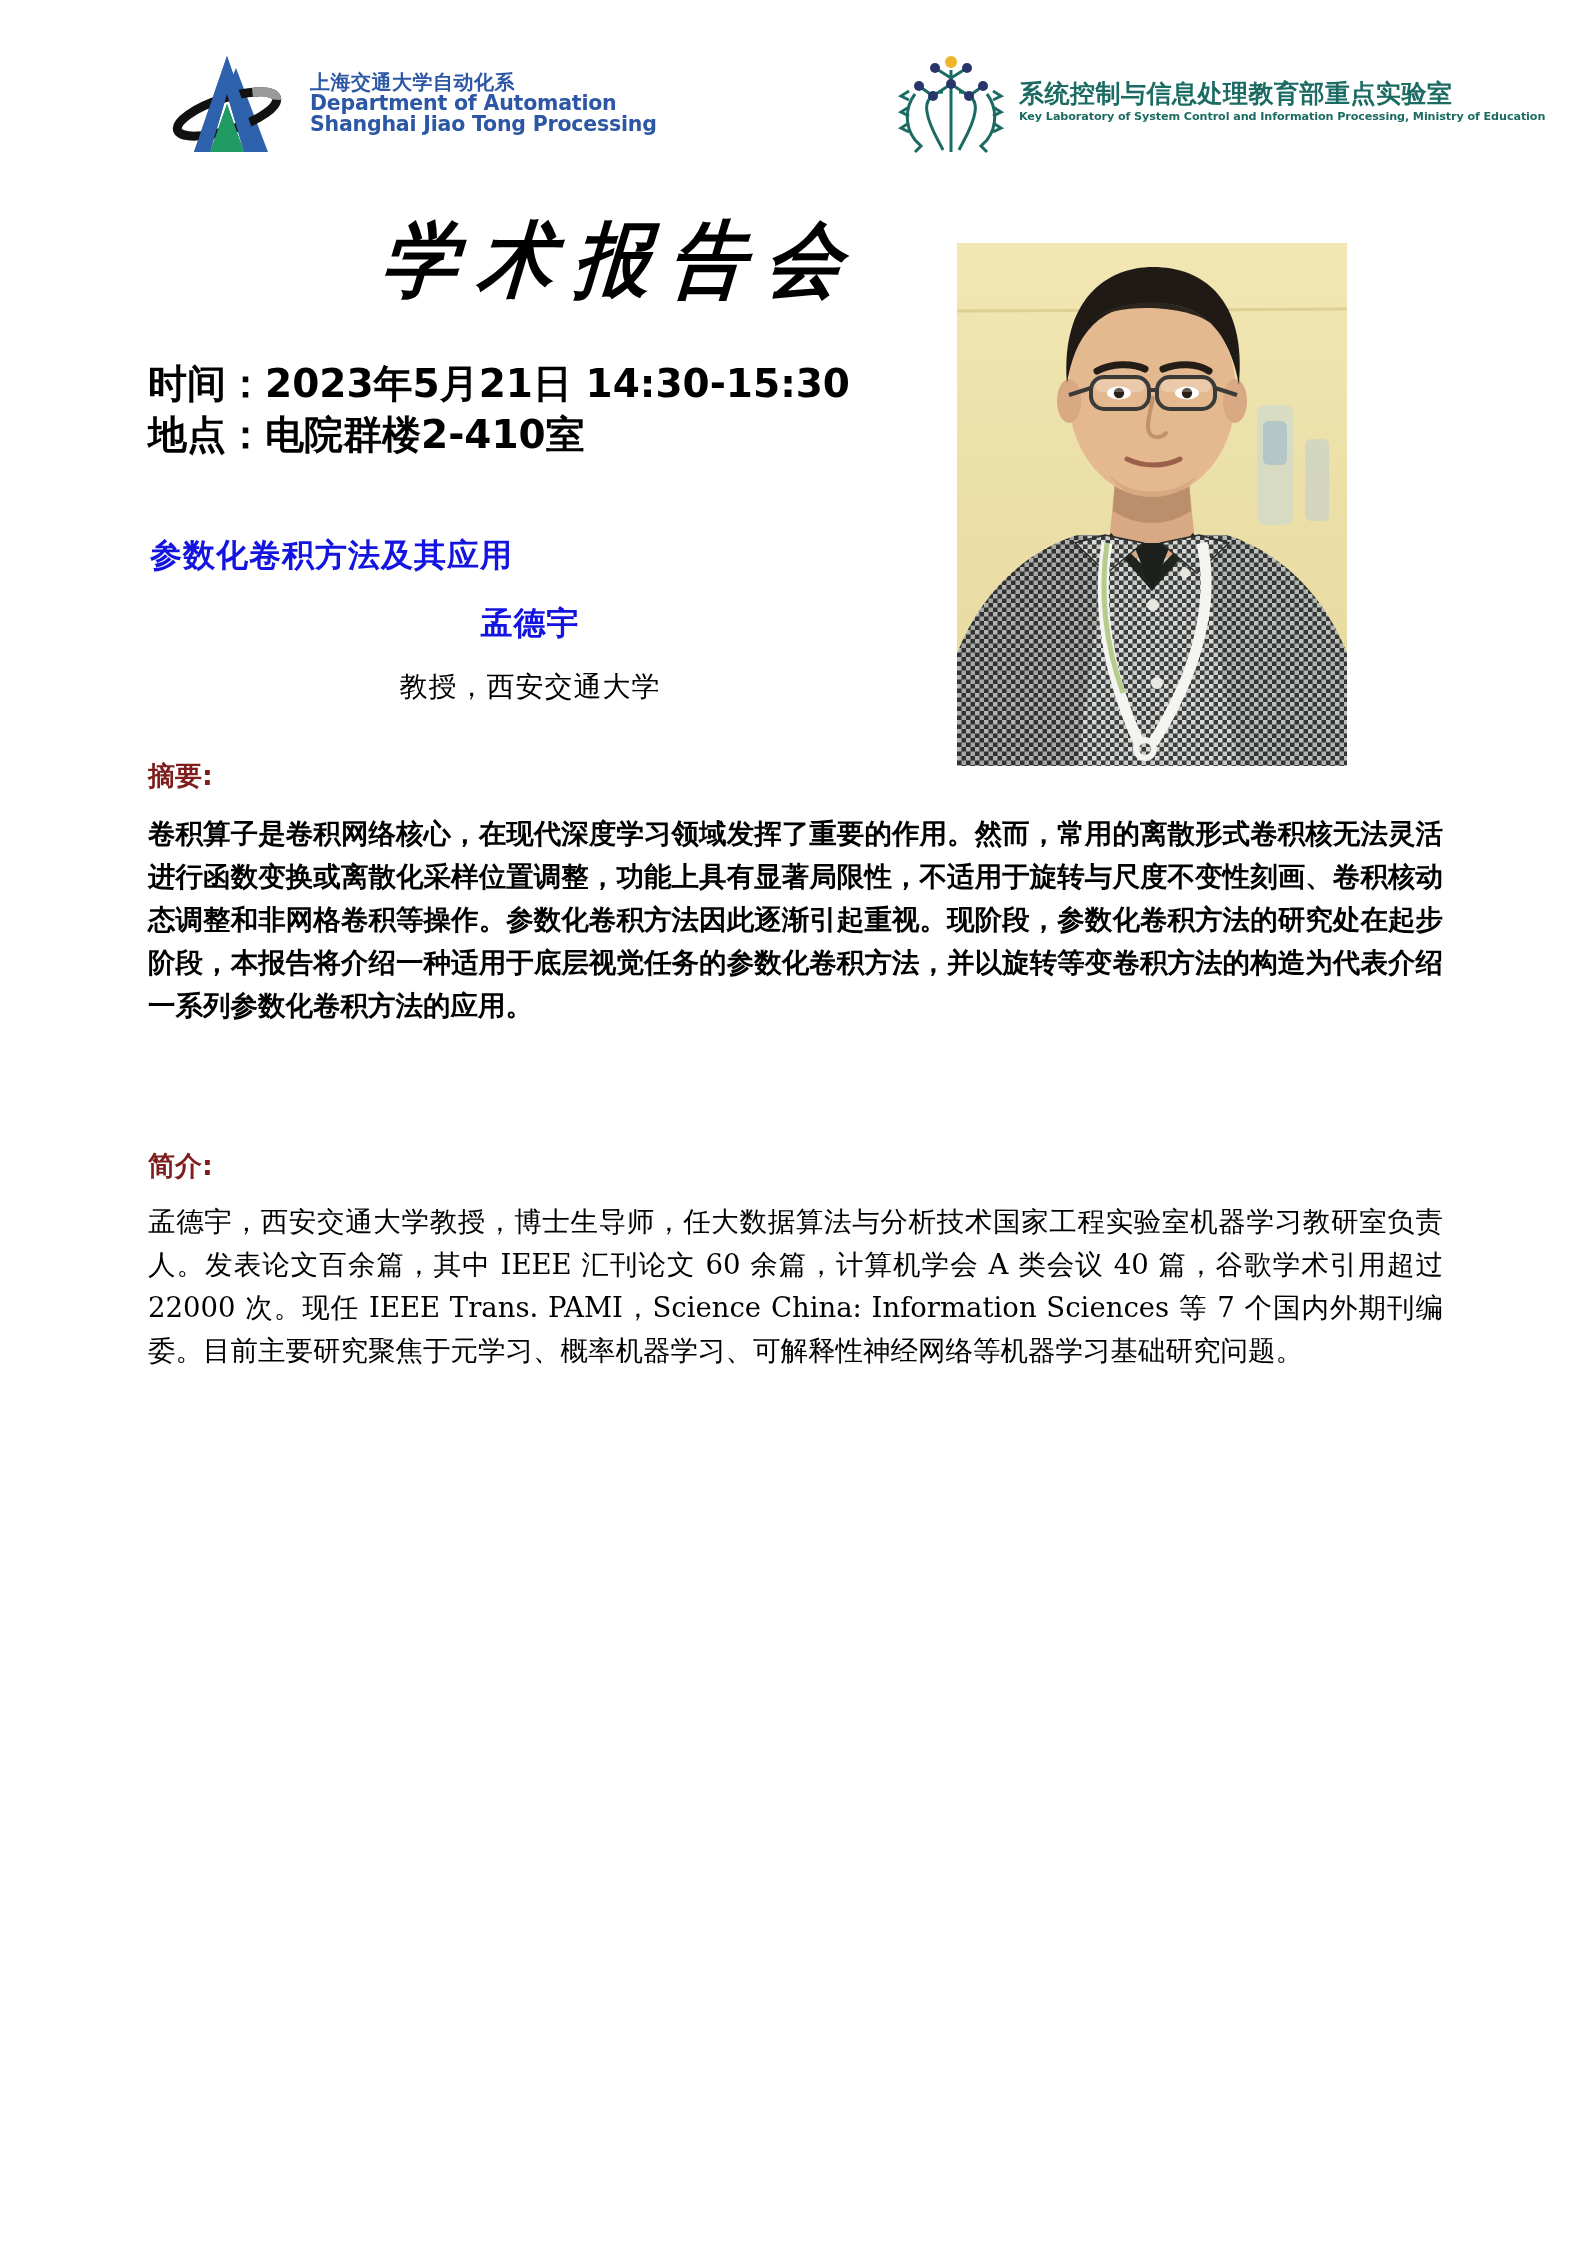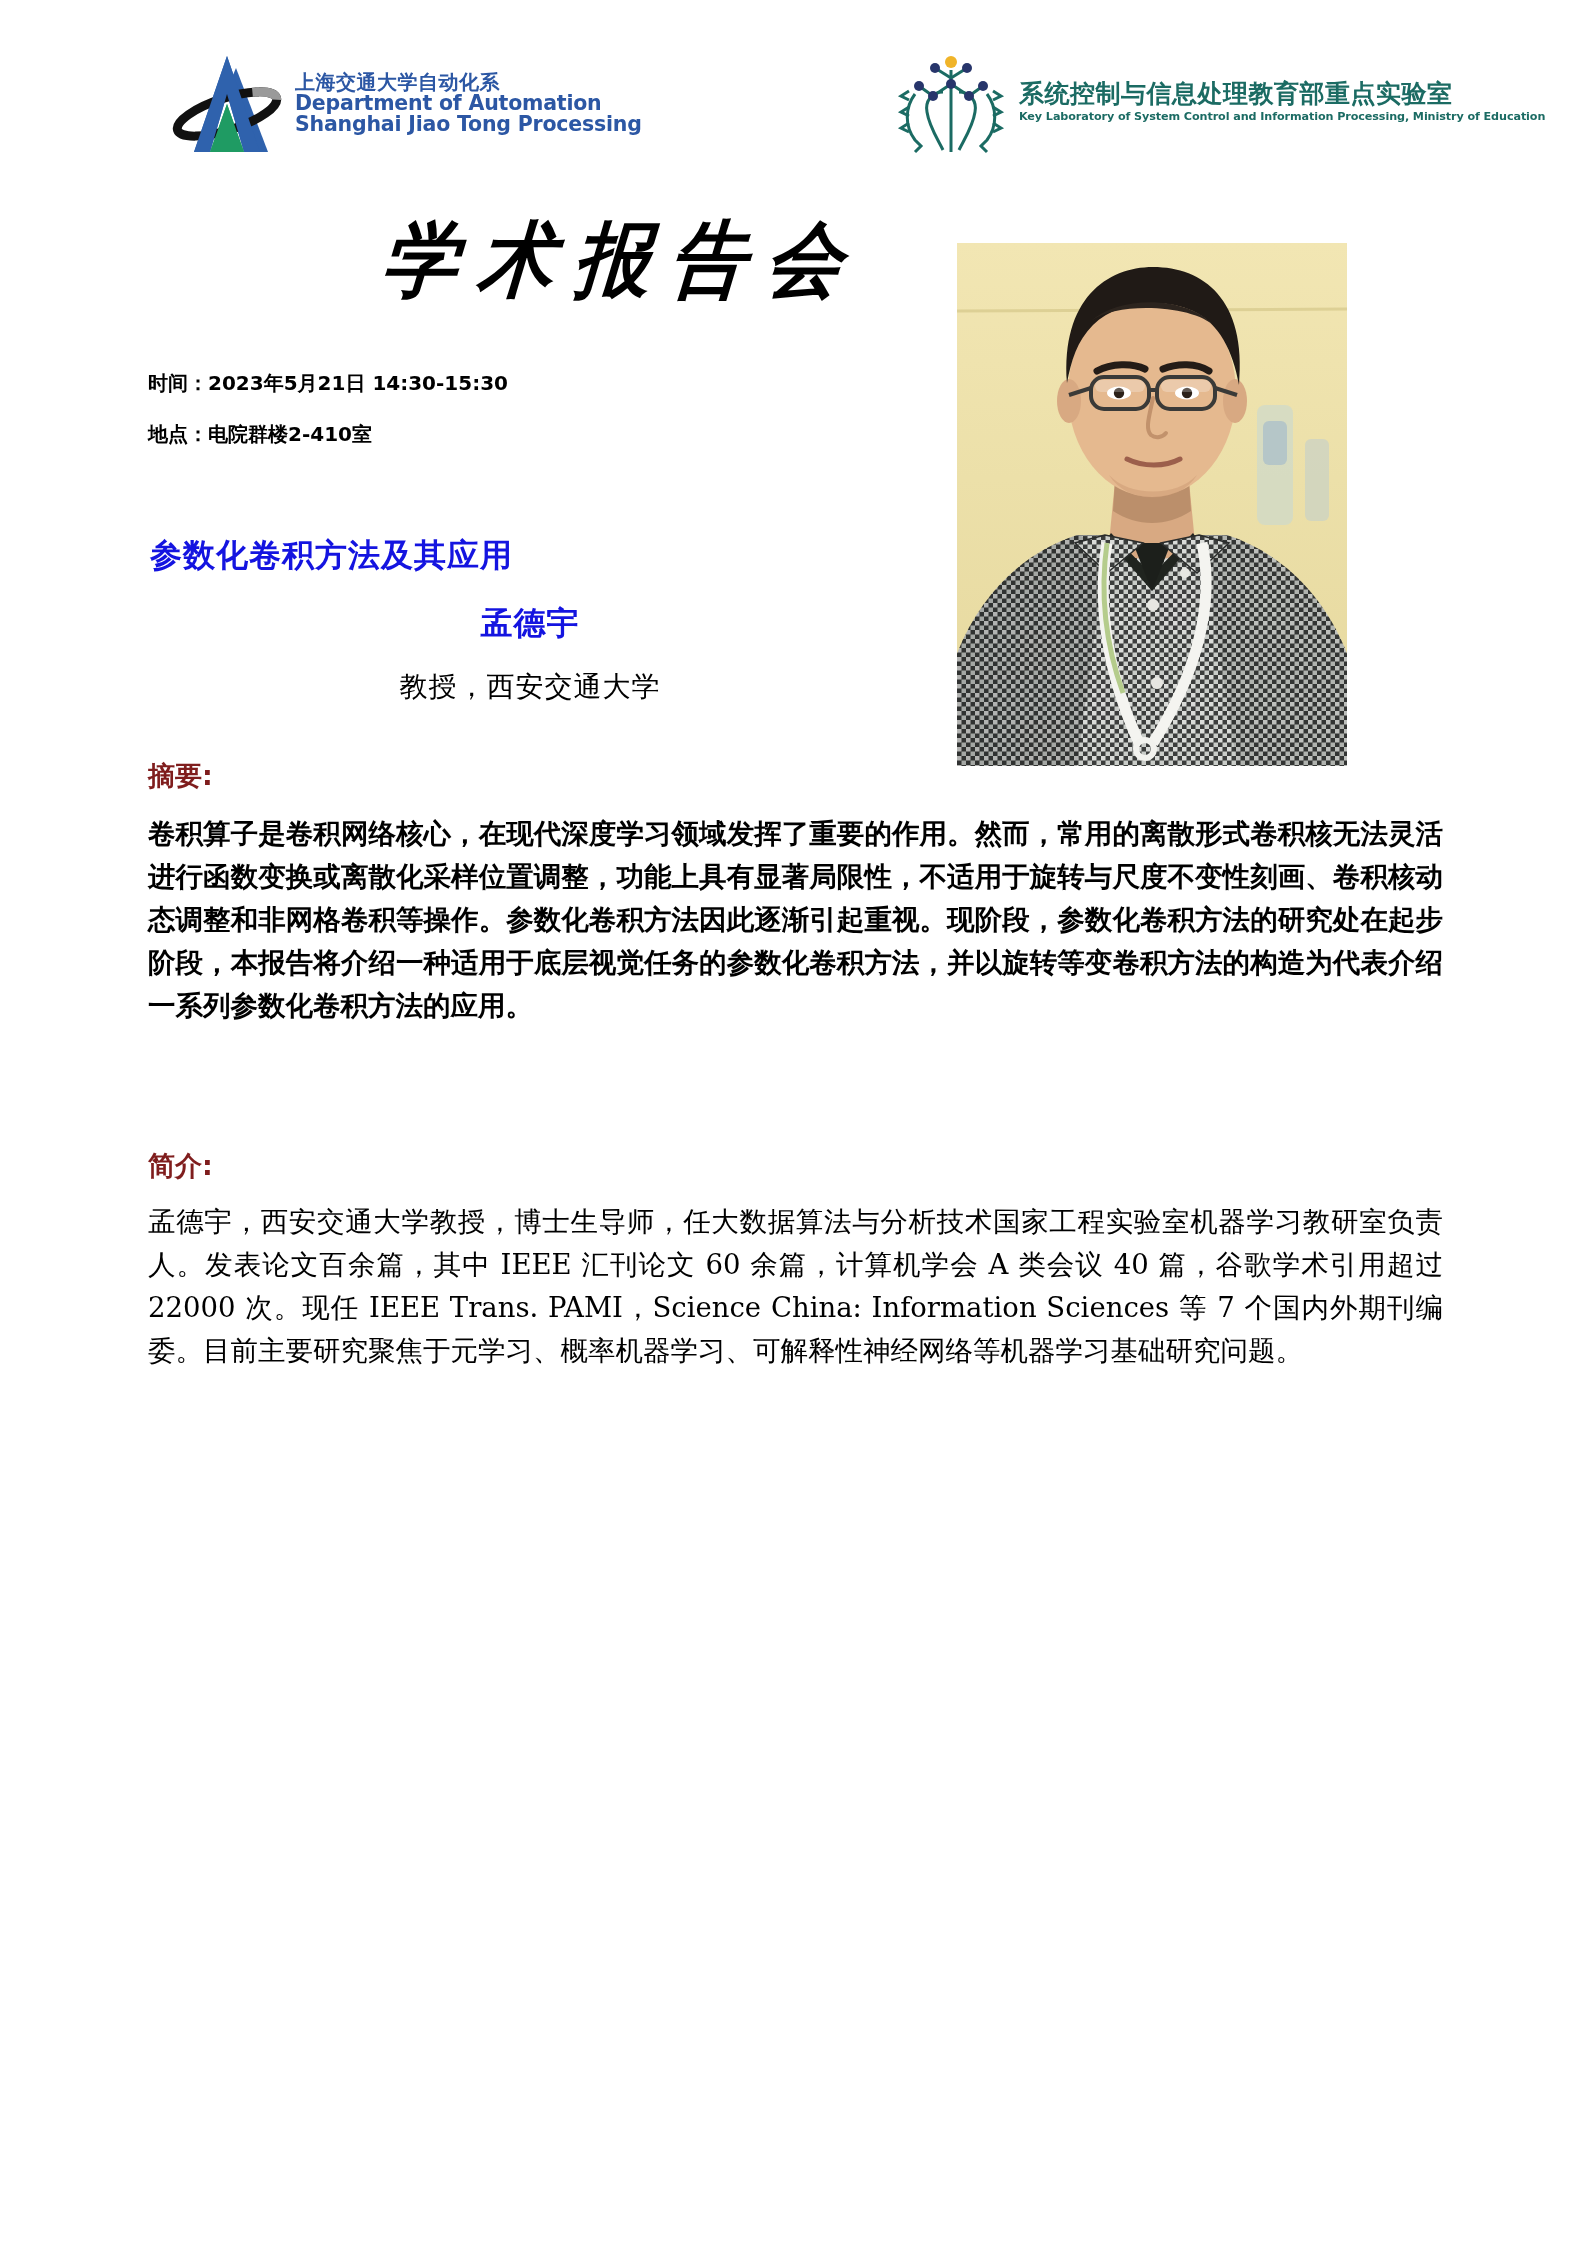--- a/index.html
+++ b/index.html
@@ -41,21 +41,21 @@
   }
   .logo-left .mark {
     width: 118px;
     height: 104px;
     position: relative;
     flex: none;
   }
   .logo-left .mark svg { display:block; }
 
   .logo-left .words {
-    margin-left: 9px;
+    margin-left: 24px;
     line-height: 1.04;
     color: #2c57a4;
   }
   .logo-left .cn {
     font-family: "DejaVu Sans", "Liberation Sans", sans-serif;
     font-weight: 700;
     font-size: 20px;
     letter-spacing: 0.5px;
     color: #2c57a4;
   }
@@ -115,21 +115,21 @@
     white-space: nowrap;
   }
 
   
   .info {
     position: absolute;
     left: 148px;
     top: 358px;
     font-family: "DejaVu Sans", "Liberation Sans", sans-serif;
     font-weight: 700;
-    font-size: 20px;
+    font-size: 39px;
     line-height: 51px;
     color: #000;
     white-space: nowrap;
   }
 
   
   .talk-title {
     position: absolute;
     left: 150px;
     top: 534px;

